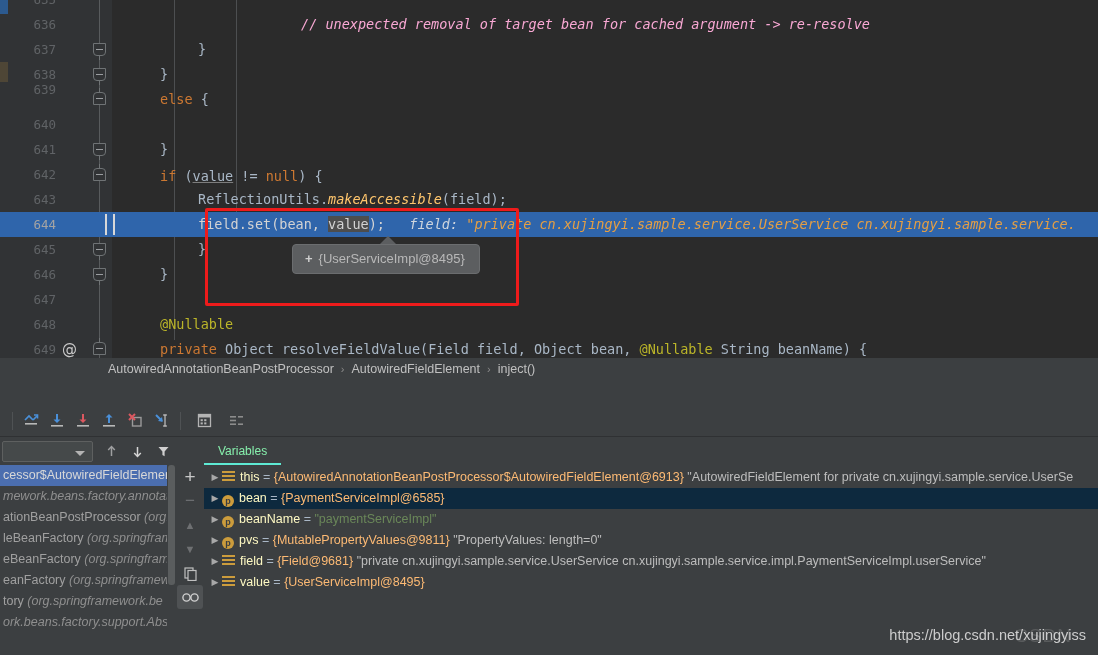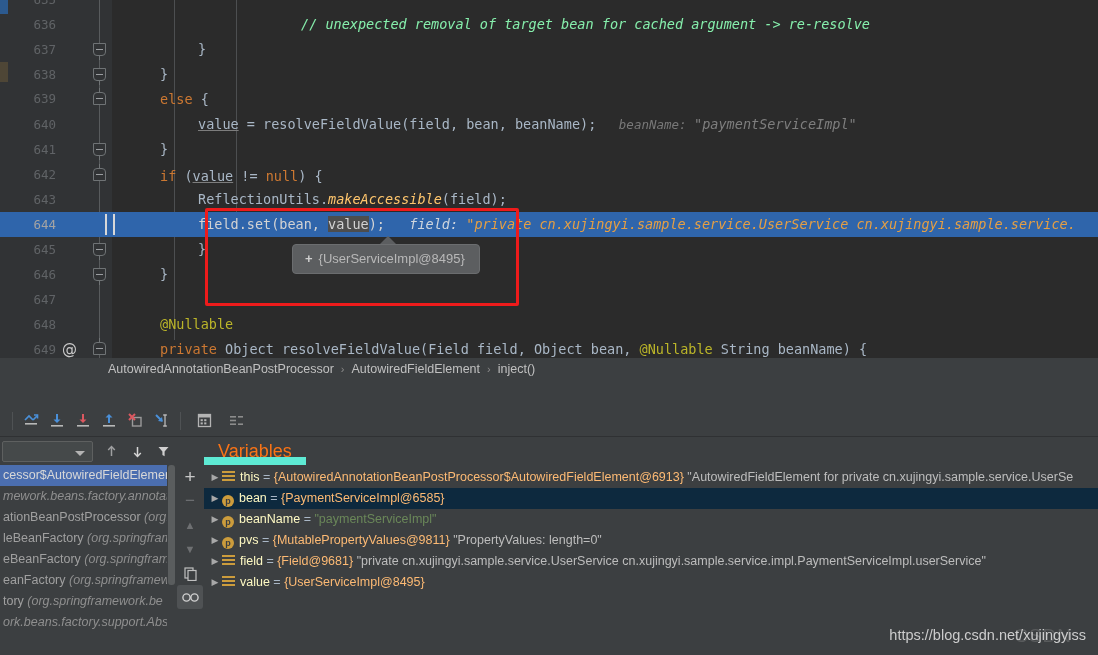--- a/index.html
+++ b/index.html
@@ -82,21 +82,21 @@
     background: #2f65ab;
   }
   .gutter-hl {
     position: absolute; left: 0; width: 112px; height: 25px;
     background: #2f65ab;
   }
   .caret {
     position: absolute; width: 2px; height: 21px; background: #d8d8d8; top: 2px;
   }
   .kw { color: #cc7832; }
-  .cmt { color: #86efac; font-style: italic;}
+  .cmt { color: #f9a8d4; font-style: italic;}
   .ident { color: #a9b7c6; }
   .field-ul { text-decoration: underline; text-decoration-color: #7d7d7d;}
   .itd { color: #ffc66d; font-style: italic; margin-top: 36px; }
   .annot { color: #bbb529; }
   .hint { color: #787878; font-style: italic; font-size: 12.5px;}
   .hint-str { color: #7e7e7e; font-style: italic; }
   .on-hl { color: #d3d3d3; }
   .on-hl-str { color: #e59f44; font-style: italic;}
   .on-hl-it { color: #cfd6de; font-style: italic;}
   .sel-token { background: #4d4d4d; }
@@ -203,22 +203,22 @@
 
   .vars-pane {
     position: absolute; left: 204px; top: 0; right: 0; height: 218px;
     background: #3c3f41;
   }
   .vars-tabbar {
     position: absolute; left: 0; top: 0; width: 100%; height: 28px;
   }
   .vars-tab {
     position: absolute; left: 0; top: 3px; height: 25px; padding: 0 14px;
-    font-size: 18px; color: #f97316; line-height: 23px;
-    border-bottom: 8px solid #5eead4;
+    font-size: 12px; color: #86efac; line-height: 23px;
+    border-bottom: 2px solid #5eead4;
   }
   .vars-list {
     position: absolute; left: 0; top: 30px; right: 0; bottom: 0;
     overflow: hidden;
   }
   .var-row {
     height: 21px; line-height: 21px; white-space: nowrap;
     font-size: 12.5px; padding-left: 4px; position: relative;
   }
   .var-row.selected { background: #0d293e; }
@@ -274,21 +274,21 @@
       <div class="fold-line"></div>
     </div>
 
     <div class="gutter-hl" style="top:212px"></div>
     <div class="caret" style="left:105px; top:214px"></div>
 
     <div class="ln" style="top:-13px">635</div>
     <div class="ln" style="top:12px">636</div>
     <div class="ln" style="top:37px">637</div>
     <div class="ln" style="top:62px">638</div>
-    <div class="ln" style="top:86px">639</div>
+    <div class="ln" style="top:77px">639</div>
     <div class="ln" style="top:112px">640</div>
     <div class="ln" style="top:137px">641</div>
     <div class="ln" style="top:162px">642</div>
     <div class="ln" style="top:187px">643</div>
     <div class="ln current" style="top:212px">644</div>
     <div class="ln" style="top:237px">645</div>
     <div class="ln" style="top:262px">646</div>
     <div class="ln" style="top:287px">647</div>
     <div class="ln" style="top:312px">648</div>
     <div class="ln" style="top:337px">649</div>
@@ -329,21 +329,20 @@
         <span class="cmt">// unexpected removal of target bean for cached argument -&gt; re-resolve</span>
       </div>
 
 
       <div class="codeline" style="top:37px; left:86px"><span class="ident">}</span></div>
 
       <div class="codeline" style="top:62px; left:48px"><span class="ident">}</span></div>
 
       <div class="codeline" style="top:87px; left:48px"><span class="kw">else</span><span class="ident"> {</span></div>
 
-      <div class="codeline" style="top:112px; left:86px"><span class="ident field-ul">value</span><span class="ident"> = resolveFieldValue(field, bean, beanName);</span><span class="hint">   </span><span class="hint">beanName:</span><span class="hint"> </span><span class="hint-str">"paymentServiceImpl"</span></div>
 
       <div class="codeline" style="top:137px; left:48px"><span class="ident">}</span></div>
 
       <div class="codeline" style="top:164px; left:48px"><span class="kw">if</span><span class="ident"> (</span><span class="ident field-ul">value</span><span class="ident"> != </span><span class="kw">null</span><span class="ident">) {</span></div>
 
       <div class="codeline" style="top:187px; left:86px"><span class="ident">ReflectionUtils.</span><span class="itd">makeAccessible</span><span class="ident">(field);</span></div>
 
       <div class="hl-row" style="top:212px"></div>
       <div class="codeline" style="top:212px; left:86px; z-index:3"><span class="on-hl">field.set(bean, </span><span class="on-hl sel-token">value</span><span class="on-hl">);</span><span class="on-hl-it">   </span><span class="on-hl-it">field:</span><span class="on-hl-it"> </span><span class="on-hl-str">"private cn.xujingyi.sample.service.UserService cn.xujingyi.sample.service.</span></div>
       <div class="caret" style="left:1px; top:214px; z-index:4"></div>

